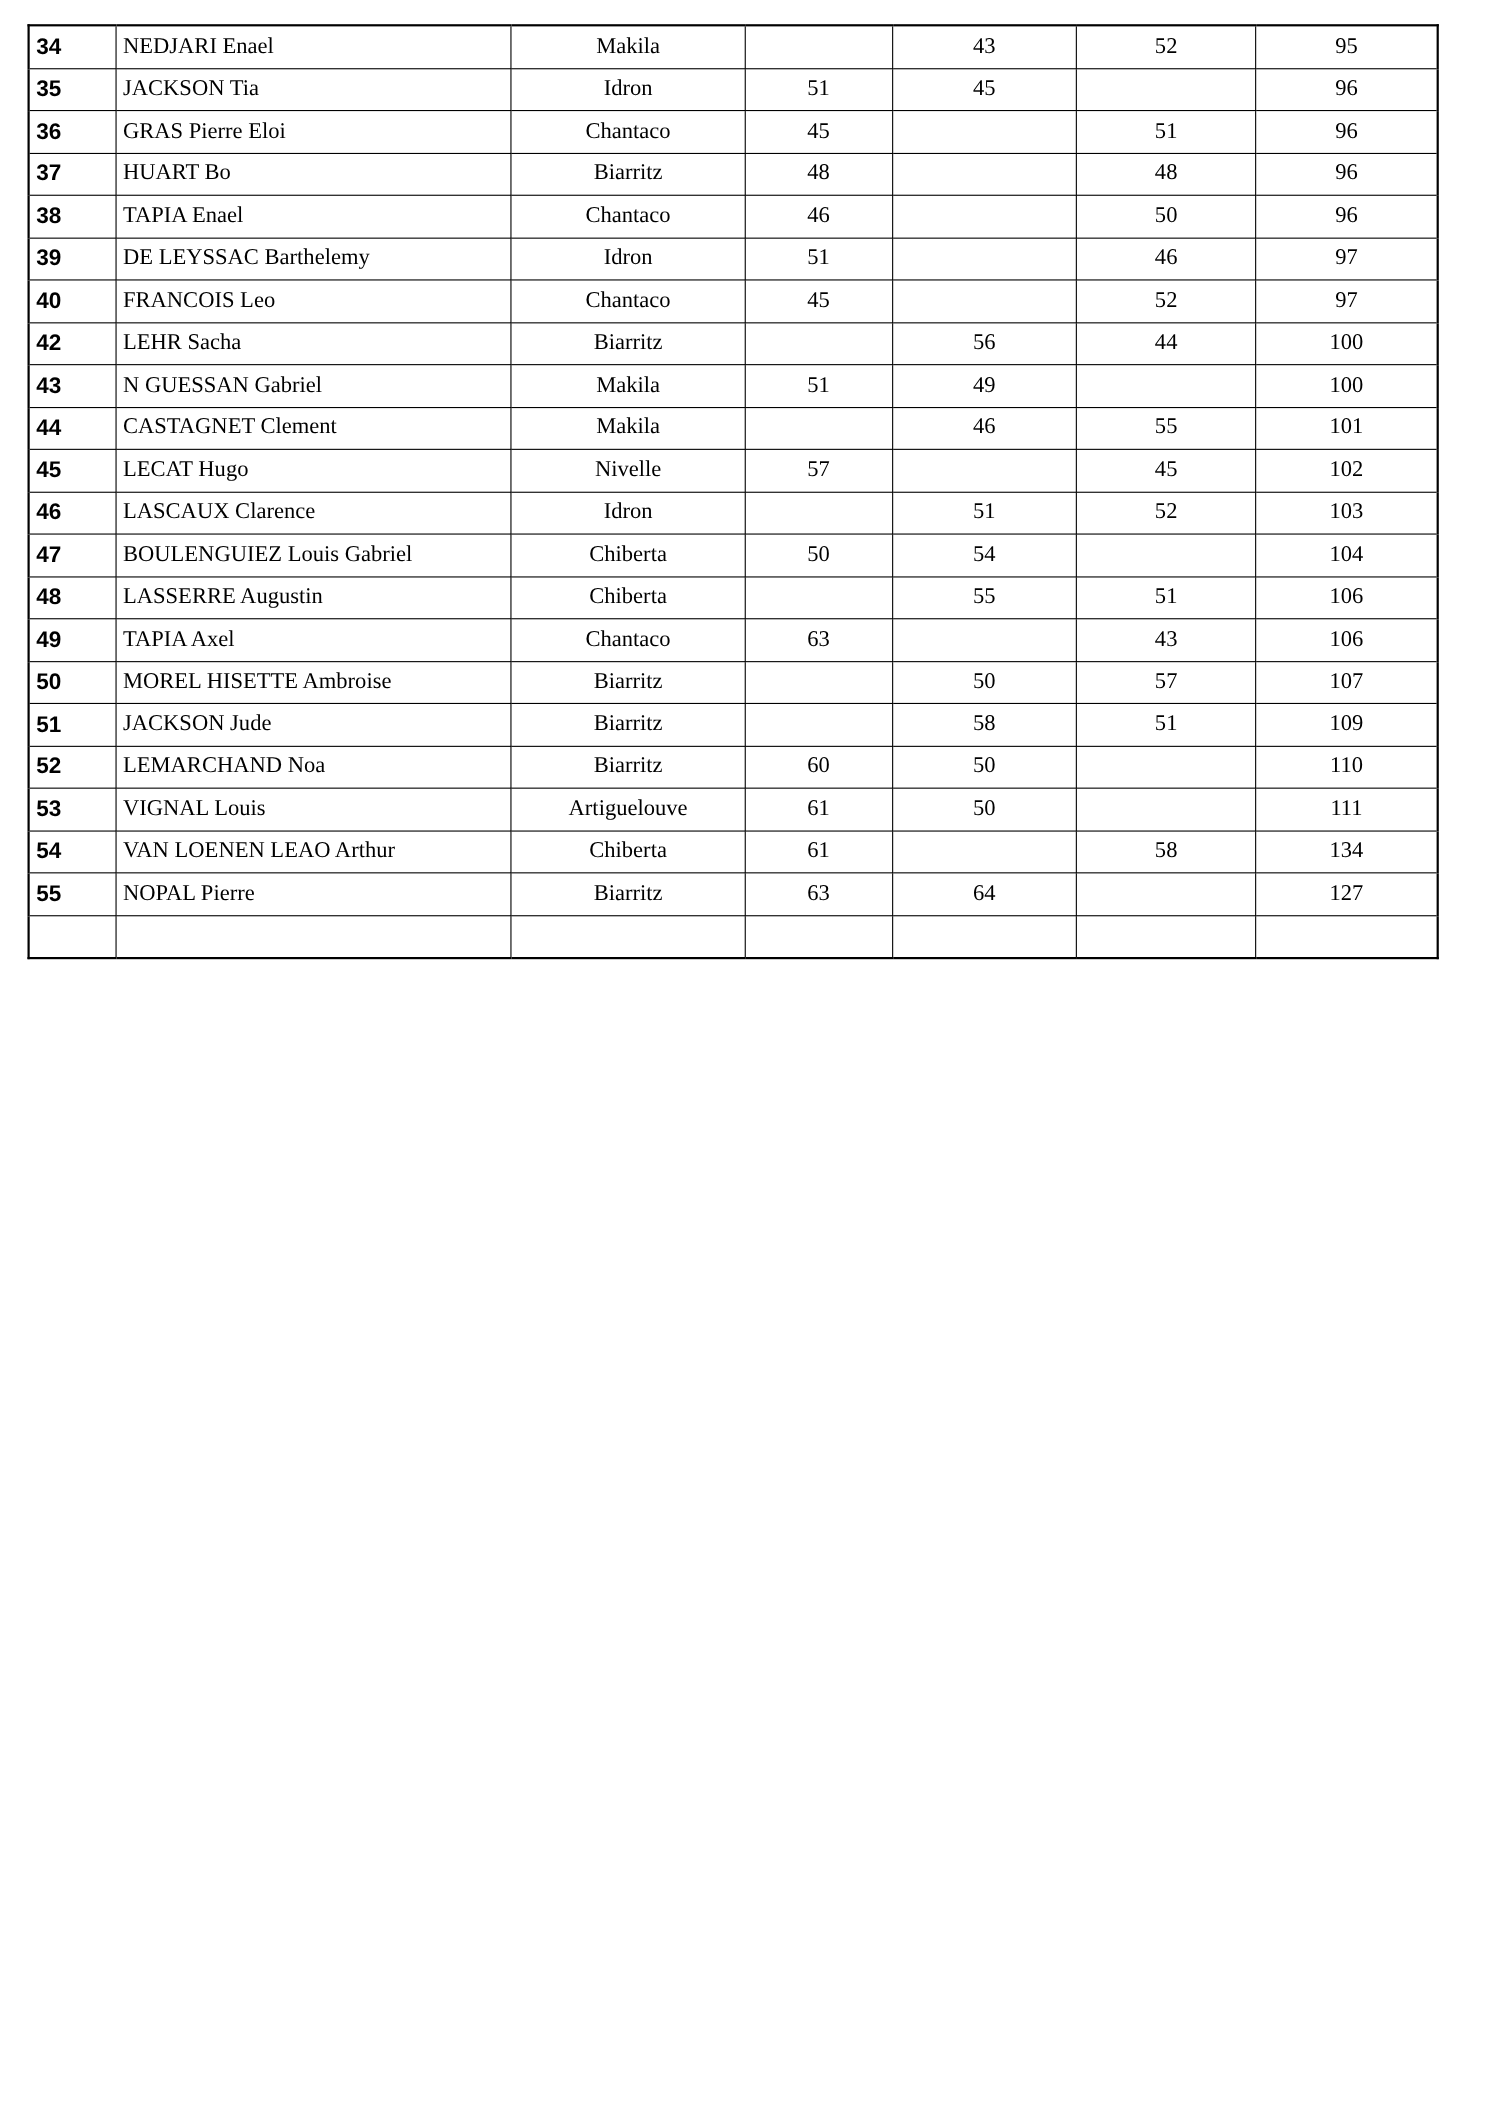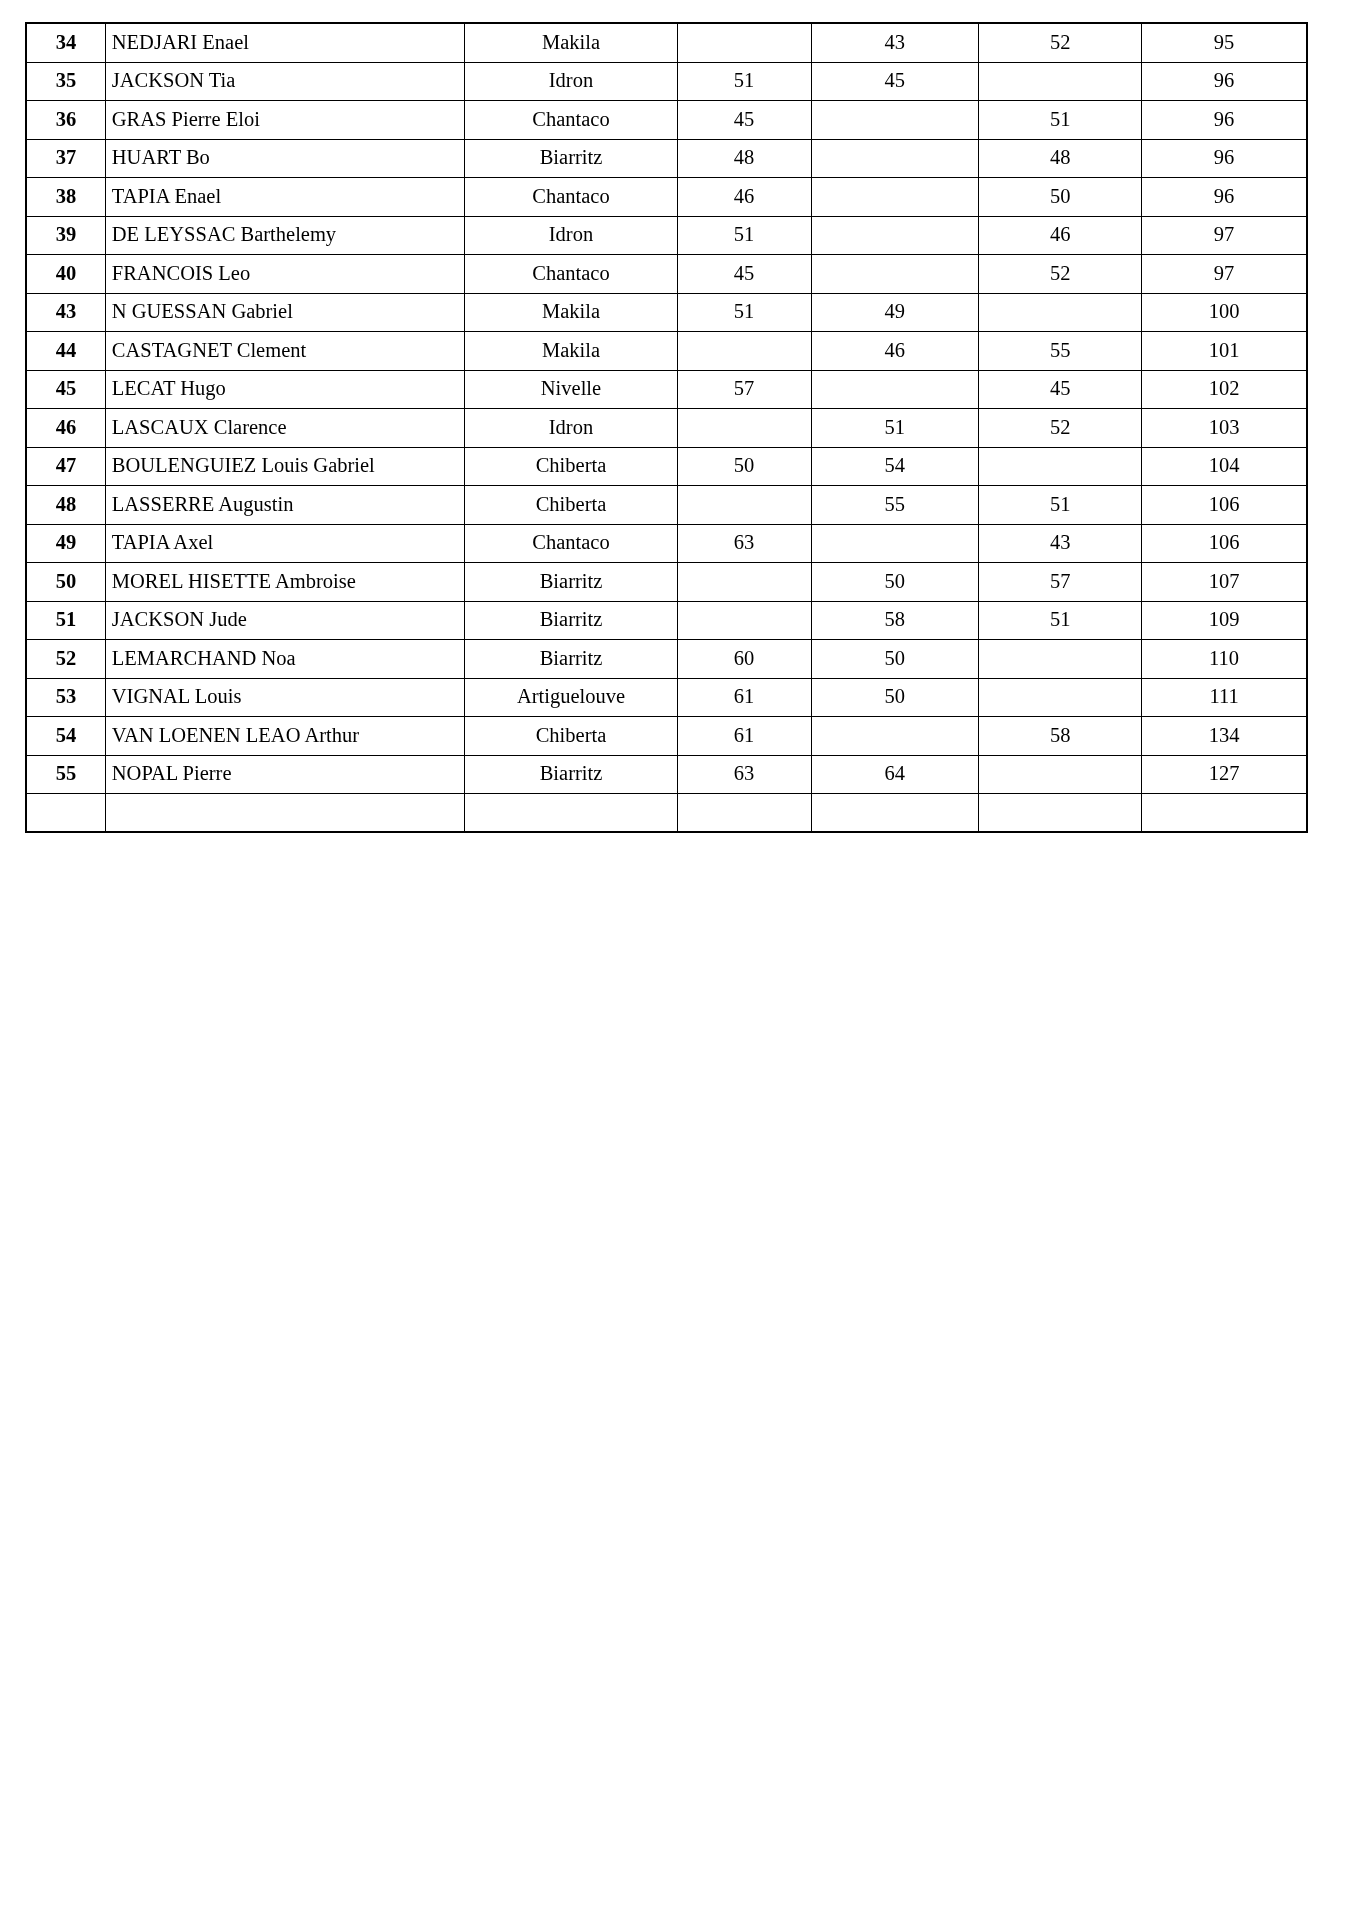--- a/index.html
+++ b/index.html
@@ -47,22 +47,21 @@
   
   col.c-rank  { width: 71px; }
   col.c-name  { width: 322px; }
   col.c-club  { width: 190px; }
   col.c-s1    { width: 120px; }
   col.c-s2    { width: 150px; }
   col.c-s3    { width: 146px; }
   col.c-total { width: 148px; }
 
   .cell-rank {
-    text-align: center;
-    font-family: Liberation Serif, serif;
+    font-family: Liberation Sans, sans-serif;
     font-weight: bold;
     font-size: 19px;
   }
   .cell-name {
     text-align: left;
     padding-left: 9px;
   }
   .cell-club,
   .cell-score,
   .cell-total {
@@ -155,20 +154,29 @@
         <tr>
           <td class="cell-rank">40</td>
           <td class="cell-name">FRANCOIS Leo</td>
           <td class="cell-club">Chantaco</td>
           <td class="cell-score">45</td>
           <td class="cell-score"></td>
           <td class="cell-score">52</td>
           <td class="cell-total">97</td>
         </tr>
         <tr>
+          <td class="cell-rank">42</td>
+          <td class="cell-name">LEHR Sacha</td>
+          <td class="cell-club">Biarritz</td>
+          <td class="cell-score"></td>
+          <td class="cell-score">56</td>
+          <td class="cell-score">44</td>
+          <td class="cell-total">100</td>
+        </tr>
+        <tr>
           <td class="cell-rank">43</td>
           <td class="cell-name">N GUESSAN Gabriel</td>
           <td class="cell-club">Makila</td>
           <td class="cell-score">51</td>
           <td class="cell-score">49</td>
           <td class="cell-score"></td>
           <td class="cell-total">100</td>
         </tr>
         <tr>
           <td class="cell-rank">44</td>

